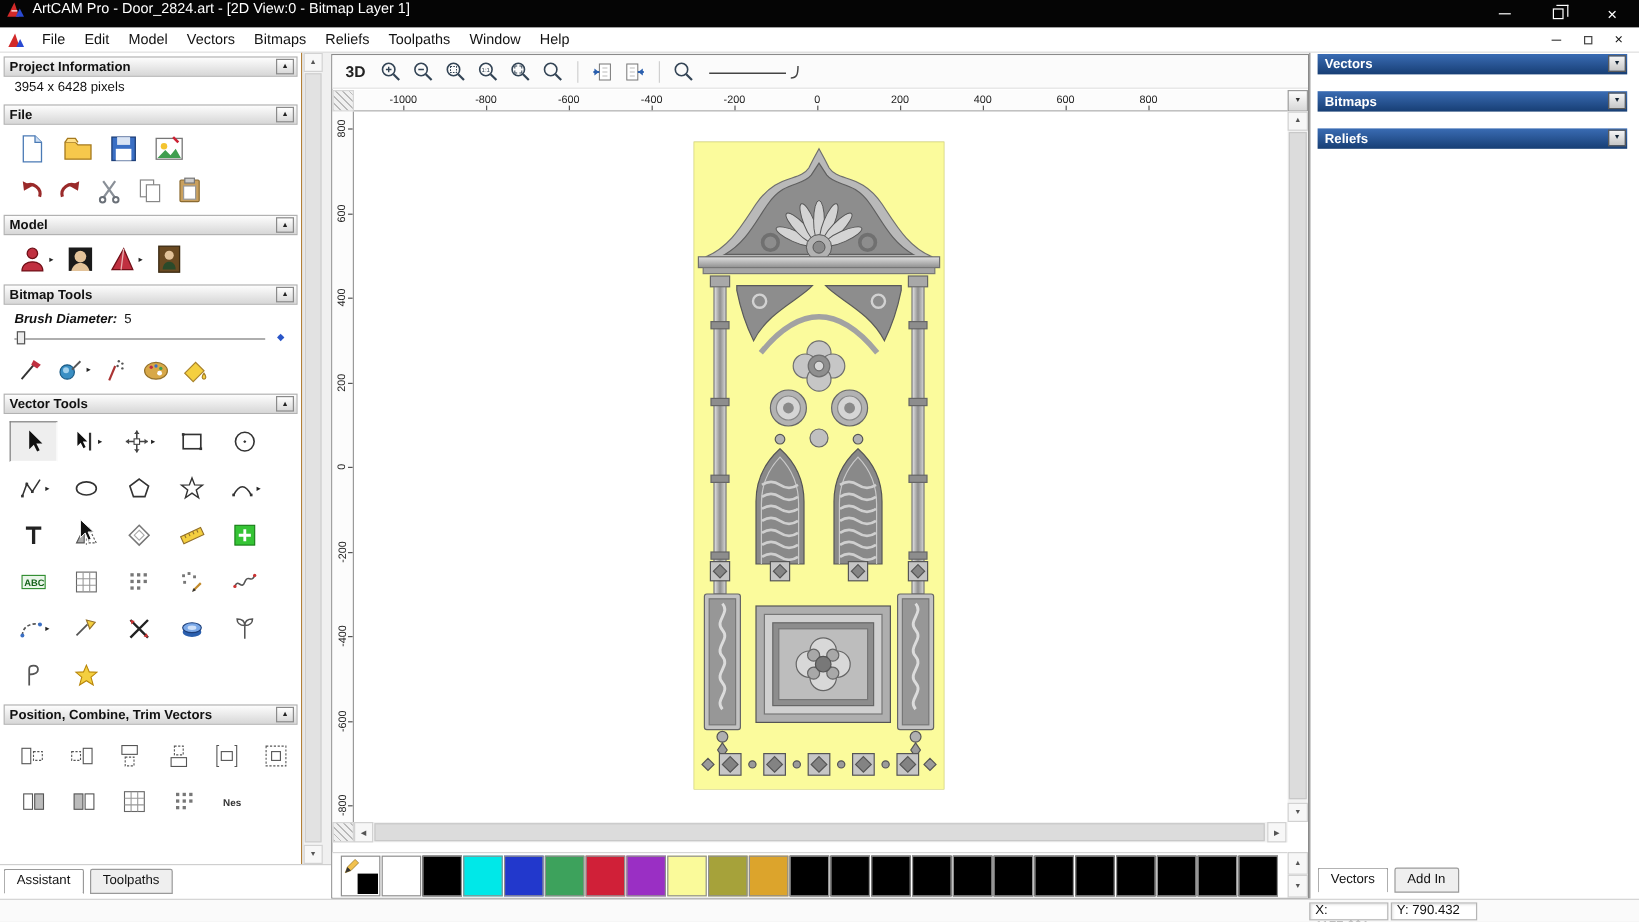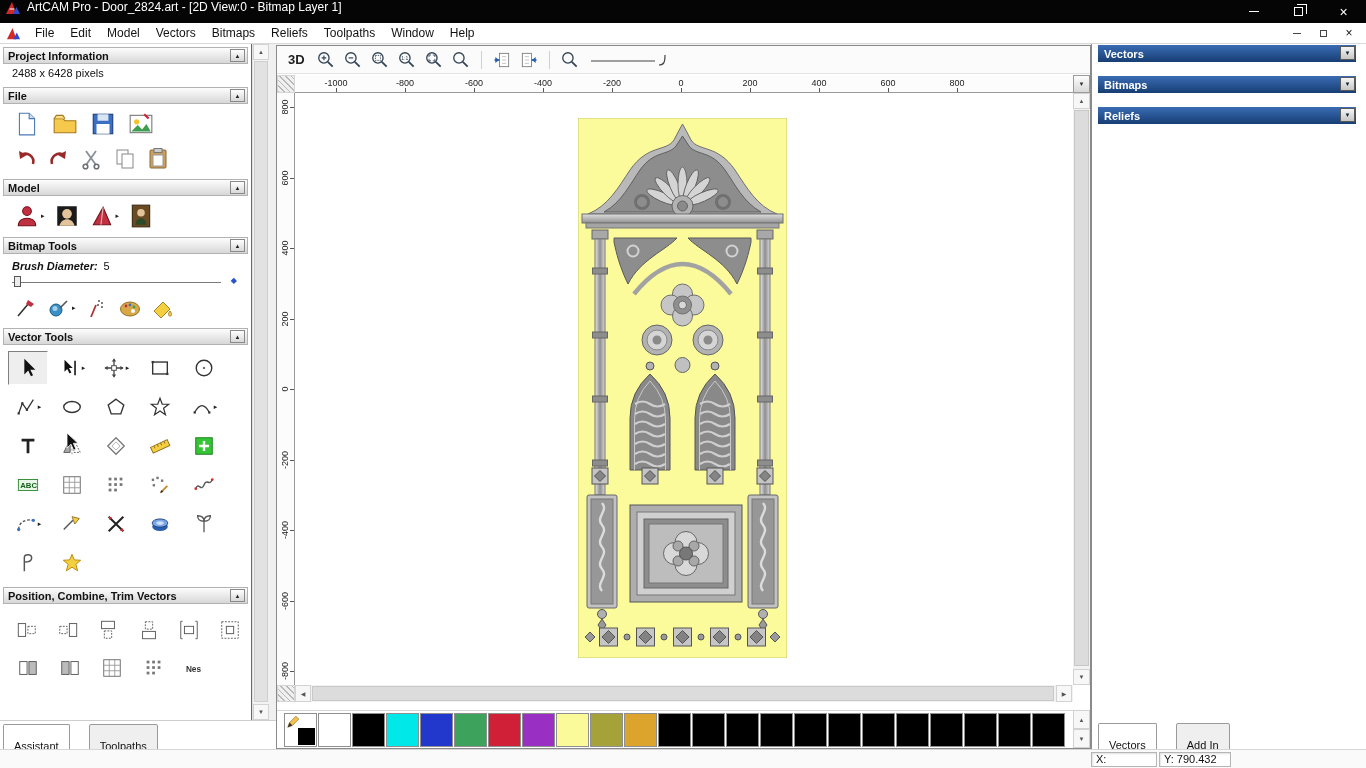--- a/index.html
+++ b/index.html
@@ -57,22 +57,22 @@
   .pos-cell { width:36px; height:30px; display:flex; align-items:flex-end; justify-content:center; }
 
   
   .lp-scroll { position:absolute; left:252px; top:44px; width:16px; height:676px; background:#f3f3f3; border-left:1px solid #e0e0e0; }
   .sb-btn { position:absolute; left:0; width:16px; height:16px; display:flex; align-items:center; justify-content:center;
             font-size:6px; color:#555; background:#f7f7f7; border:1px solid #d2d2d2; }
   .lp-thumb { position:absolute; left:1px; top:17px; width:14px; height:641px; background:#e2e2e2; border:1px solid #cfcfcf; }
 
   
   .bl-tabs { position:absolute; left:0; top:720px; width:277px; height:29px; background:#fff; border-top:1px solid #cfcfcf; padding:3px 0 0 3px; }
-  .tab { display:inline-block; padding:15px 10px 4px 10px; border:1px solid #9a9a9a; background:#efefef; font-size:11px;
-         border-radius:2px 2px 0 0; margin-right:16px; }
+  .tab { display:inline-block; padding:3px 10px 4px 10px; border:1px solid #9a9a9a; background:#efefef; font-size:11px;
+         border-radius:2px 2px 0 0; margin-right:2px; }
   .tab.active { background:#fff; border-bottom-color:#fff; }
 
   
   .mdi-frame { position:absolute; left:276px; top:45px; width:815px; height:704px; background:#fff; border:1px solid #8a8a8a; }
   .canvas-toolbar { position:absolute; left:277px; top:46px; width:813px; height:28px; background:#fbfbfb; border-bottom:1px solid #e3e3e3;
                     display:flex; align-items:center; gap:7px; padding-left:7px; }
   .tb-text { font-weight:bold; font-size:13px; color:#222; padding:1px 4px; }
   .vsep { width:1px; height:18px; background:#d0d0d0; margin:0 3px; }
   .hatch { position:absolute; background:#f0f0f0; border:1px solid #d5d5d5;
            background-image:repeating-linear-gradient(45deg,#b9b9b9 0 1px,transparent 1px 4px); }
@@ -169,21 +169,21 @@
       <span class="mdi-btn mdi-close">×</span>
     </div>
   </div>
 
   <div class="assistant-panel">
 
     <div class="sec-header">
       <span>Project Information</span>
       <span class="collapse-btn">▲</span>
     </div>
-    <div class="pi-pixels">2488 x 6428 pixels</div>
+    <div class="pi-pixels">3954 x 6428 pixels</div>
 
     <div class="sec-header">
       <span>File</span>
       <span class="collapse-btn">▲</span>
     </div>
     <div class="icon-row" id="file-row1">
         <span class="ticon">
           <svg width="26" height="26" viewBox="0 0 24 24">
             <path d="M5 2h9l5 5v15H5z" fill="#fff" stroke="#4a7ab5"></path>
             <path d="M14 2v5h5" fill="#cfe0f5" stroke="#4a7ab5"></path>

